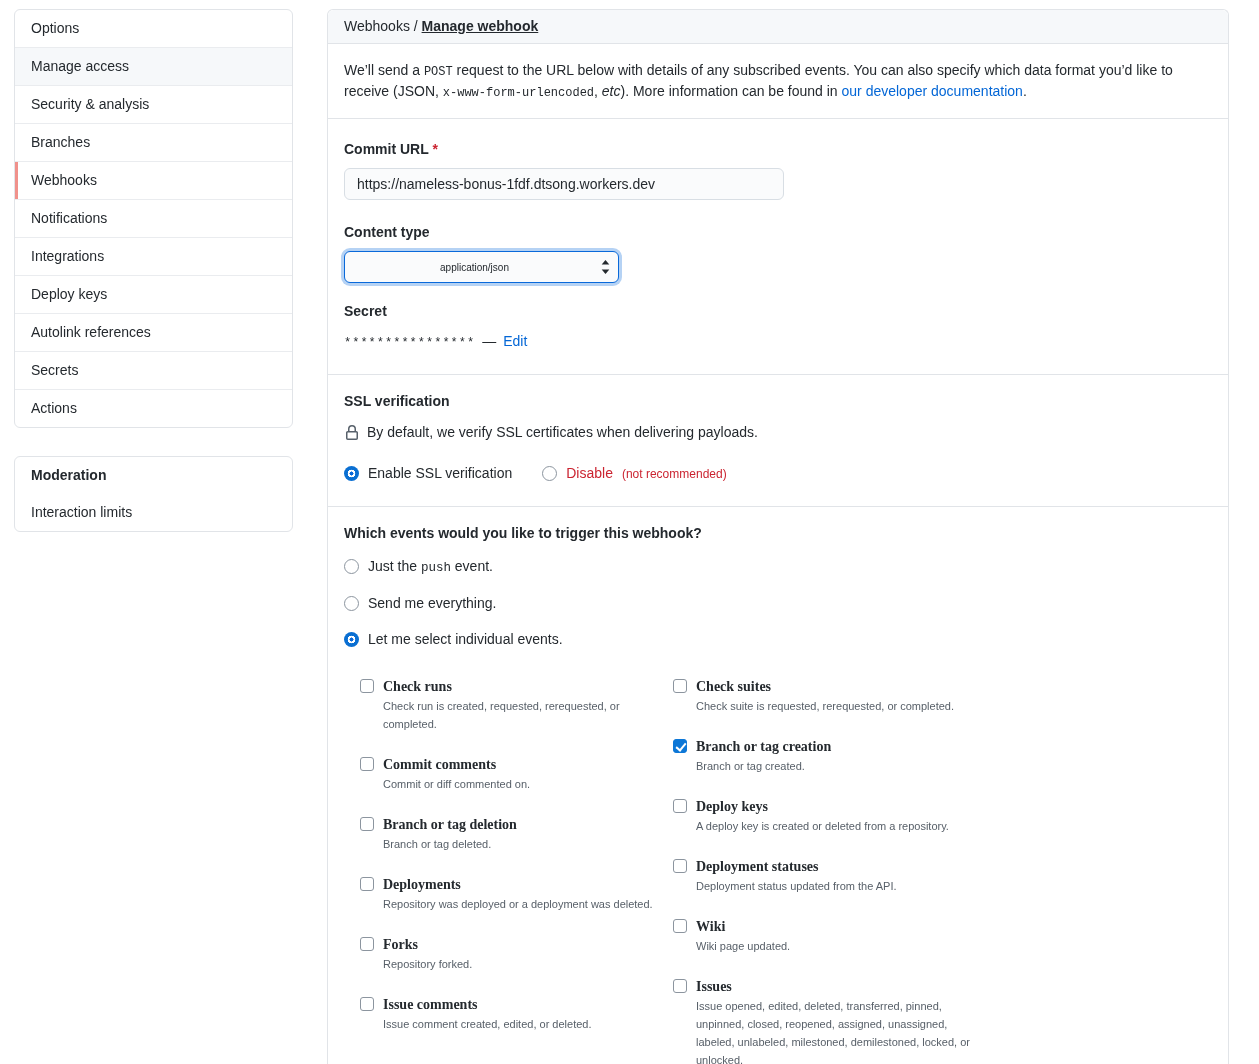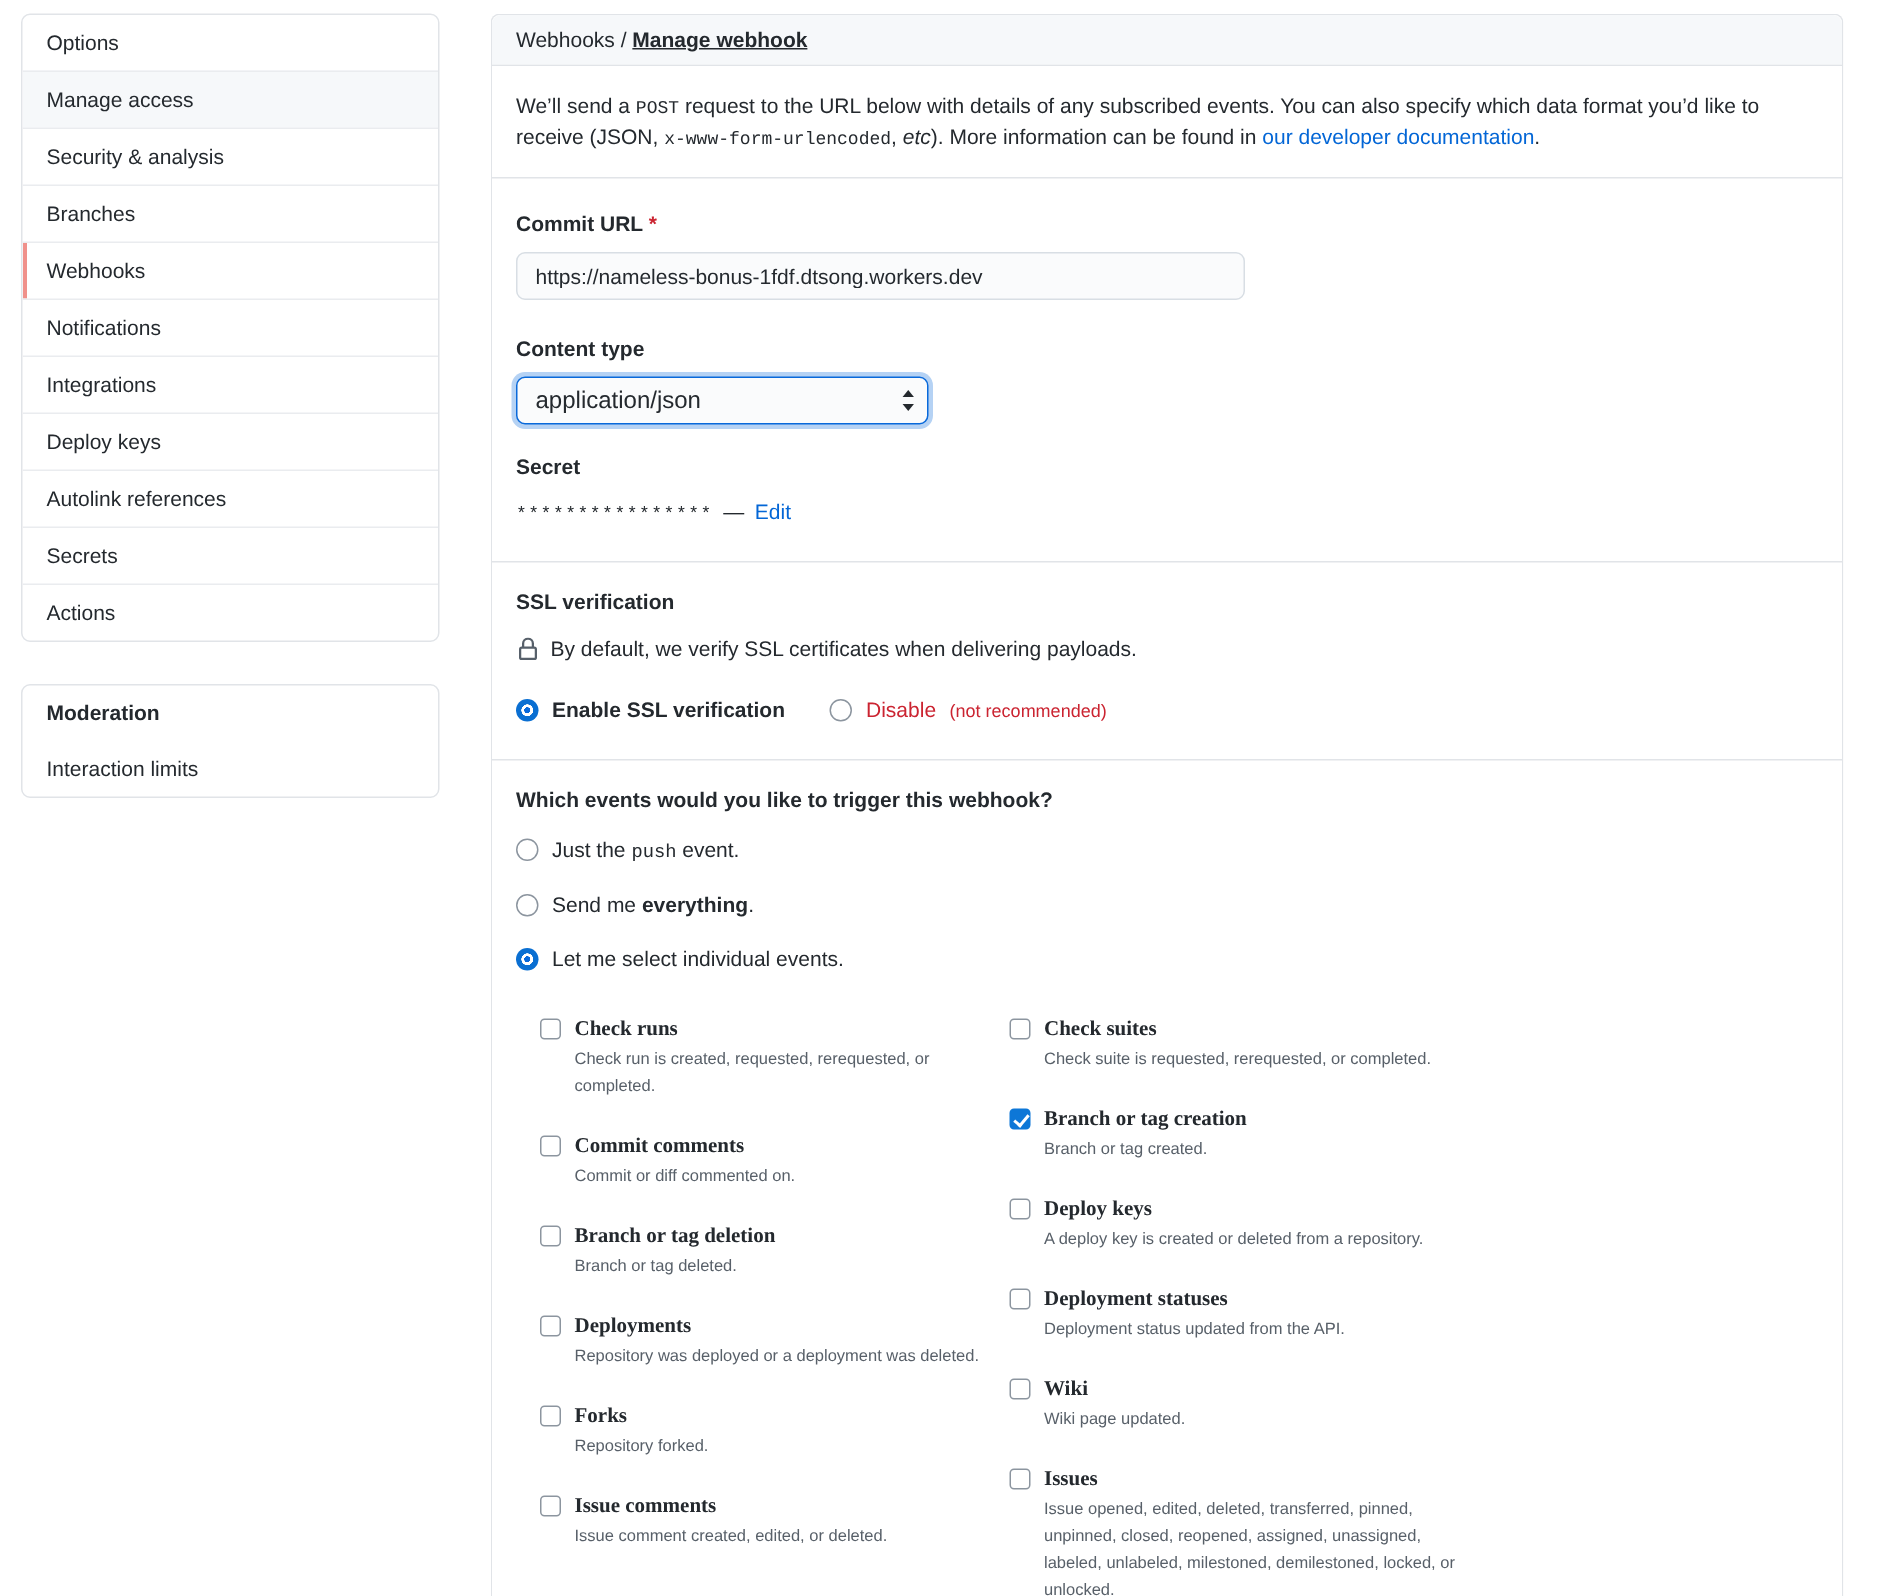--- a/index.html
+++ b/index.html
@@ -33,44 +33,44 @@
   .section { padding: 16px; border-bottom: 1px solid #e1e4e8; }
   .section:last-child { border-bottom: none; }
   .intro p { margin: 0; max-width: 880px; }
   .intro em { font-style: italic; }
 
   .field-label { font-weight: 700; margin: 0 0 8px 0; }
   .field-label .req { color: #cb2431; }
   .form-section .field-label { margin-top: 4px; }
 
   .text-input {
-    width: 486px; height: 32px; padding: 5px 12px; margin-bottom: 18px;
+    width: 440px; height: 32px; padding: 5px 12px; margin-bottom: 18px;
     font-family: "Liberation Sans", sans-serif; font-size: 14px; color: #24292e;
     background: #fafbfc; border: 1px solid #d8dee4; border-radius: 6px; outline: none;
   }
 
   .select-wrap { position: relative; width: 275px; margin-bottom: 18px; }
   .select {
     appearance: none; -webkit-appearance: none; -moz-appearance: none;
     width: 100%; height: 32px; padding: 0 26px 0 12px;
-    font-family: "Liberation Sans", sans-serif; font-size: 16px; color: #24292e;
+    font-family: "Liberation Sans", sans-serif; font-size: 10px; color: #24292e;
     background: #fafbfc; border: 1px solid #0969da; border-radius: 6px;
-    box-shadow: 0 0 0 3px rgba(9,105,218,0.3); outline: none; cursor: pointer;
+    box-shadow: 0 0 0 3px rgba(9,105,218,0.3); outline: none; cursor: pointer; text-align: center;
   }
   .select-caret { position: absolute; right: 9px; top: 50%; transform: translateY(-50%); pointer-events: none; display: flex; }
 
   .secret-line { display: flex; align-items: center; gap: 7px; margin: 2px 0 6px 0; }
   .secret-mask { font-family: "Liberation Mono", "DejaVu Sans Mono", monospace; font-size: 12px; letter-spacing: 1px; padding-top: 4px; }
 
   .sec-heading { font-weight: 700; margin: 0 0 10px 0; }
   .ssl-note { display: flex; align-items: center; gap: 7px; margin: 0 0 20px 0; }
   .ssl-note svg { flex: none; }
   .ssl-radios { display: flex; align-items: center; gap: 30px; margin-bottom: 6px; }
   .radio-label { display: flex; align-items: center; gap: 9px; cursor: pointer; }
-  .bold { font-weight: 700; }
+  .bold { font-weight: 400; }
   .danger { color: #cb2431; }
   .small-note { font-size: 12px; }
 
   input[type=radio] {
     appearance: none; -webkit-appearance: none; margin: 0; flex: none;
     width: 15px; height: 15px; border: 1px solid #8c959f; border-radius: 50%; background: #fff; cursor: pointer;
   }
   input[type=radio]:checked {
     border: none;
     background: radial-gradient(circle, #0969da 0 18%, #ffffff 20% 36%, #0a6fd2 38% 100%);

